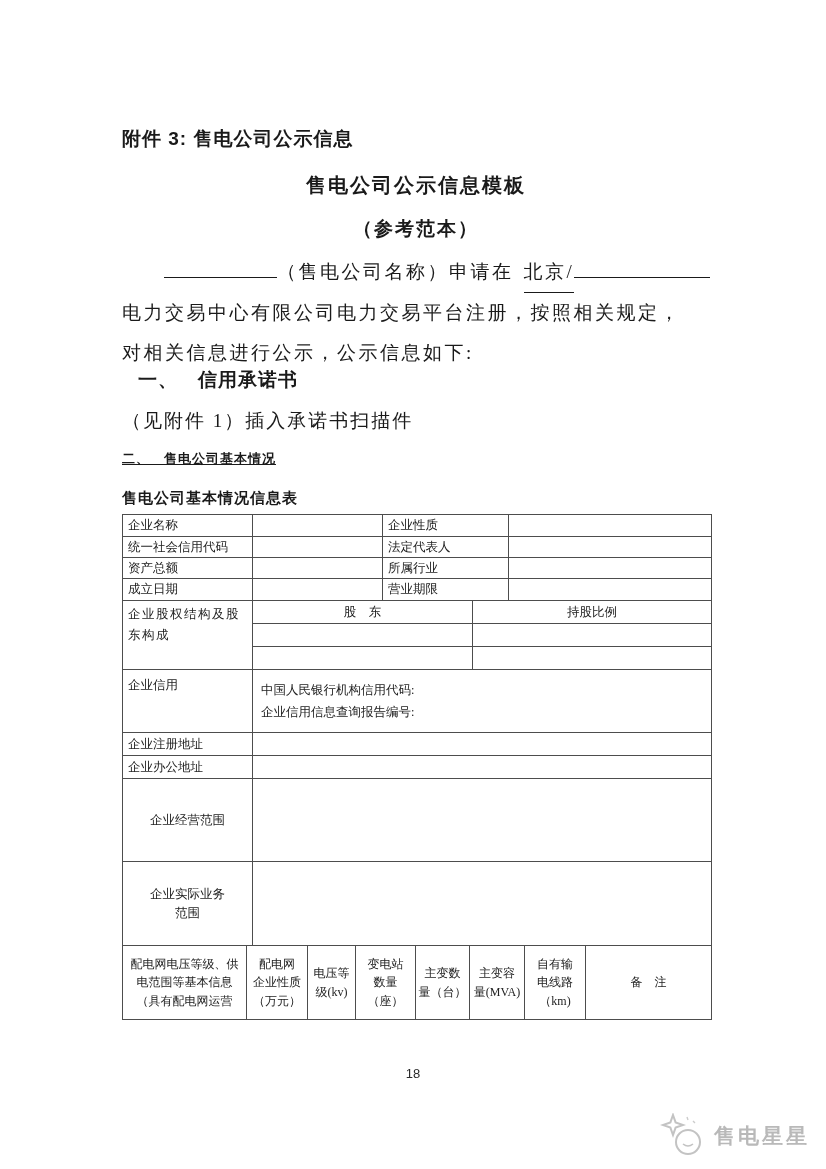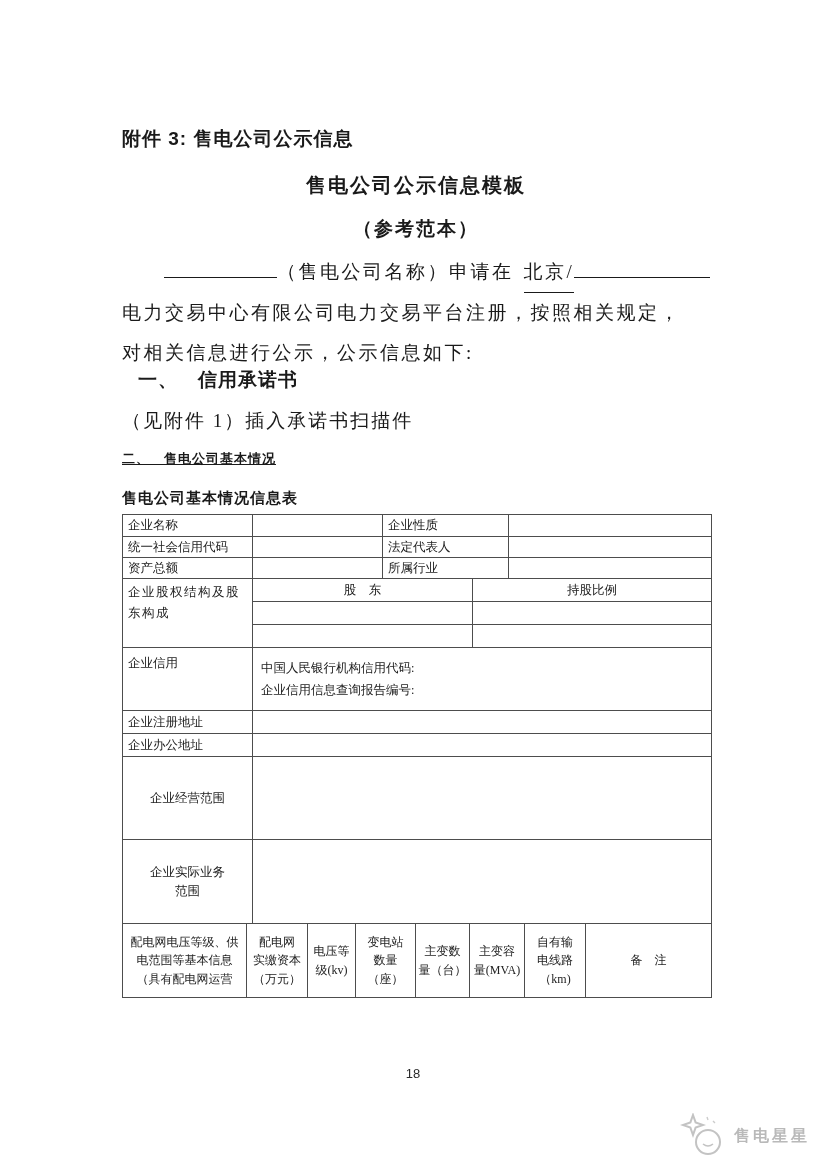--- a/index.html
+++ b/index.html
@@ -37,21 +37,21 @@
   td.vtop{vertical-align:top;padding-top:3px;}
   .t5 td{font-size:12px;line-height:1.55;}
   .sh-label{letter-spacing:1.5px;line-height:21px;}
   .credit-val{line-height:22px;padding-left:8px;}
 
   .page-num{left:0;top:1066px;width:826px;text-align:center;font-size:13px;color:#2a2a2a;
             font-family:"Liberation Sans","DejaVu Sans",sans-serif;}
 
   .watermark{right:16px;bottom:10px;display:flex;align-items:center;gap:8px;}
   .wm-text{font-family:Liberation Serif, serif;font-weight:bold;
-           font-size:16px;letter-spacing:3px;color:#b9b9b9;}
+           font-size:21px;letter-spacing:3px;color:#b9b9b9;}
   .wm-icon{width:46px;height:46px;}
 </style>
 </head>
 <body>
 
 <div class="canvas">
 
   <div class="abs heading-sans attach-heading">附件 3: 售电公司公示信息</div>
   <div class="abs heading-sans doc-title">售电公司公示信息模板</div>
   <div class="abs intro">
@@ -94,20 +94,26 @@
         <td></td>
         <td>法定代表人</td>
         <td></td>
       </tr>
       <tr>
         <td style="height:20px">资产总额</td>
         <td></td>
         <td>所属行业</td>
         <td></td>
       </tr>
+      <tr>
+        <td style="height:21px">成立日期</td>
+        <td></td>
+        <td>营业期限</td>
+        <td></td>
+      </tr>
     </tbody>
       </table>
 
     <table>
       <colgroup>
           <col style="width:130px">
           <col style="width:220px">
           <col style="width:239px">
         </colgroup>
       <tbody>
@@ -178,21 +184,21 @@
           <col style="width:55px">
           <col style="width:61px">
           <col style="width:126px">
       </colgroup>
       <tbody>
           <tr>
         <td class="center pre" style="height:73px">配电网电压等级、供
 电范围等基本信息
 （具有配电网运营</td>
         <td class="center pre">配电网
-实缴资本
+企业性质
 （万元）</td>
         <td class="center pre">电压等
 级(kv)</td>
         <td class="center pre">变电站
 数量
 （座）</td>
         <td class="center pre">主变数
 量（台）</td>
         <td class="center pre">主变容
 量(MVA)</td>

